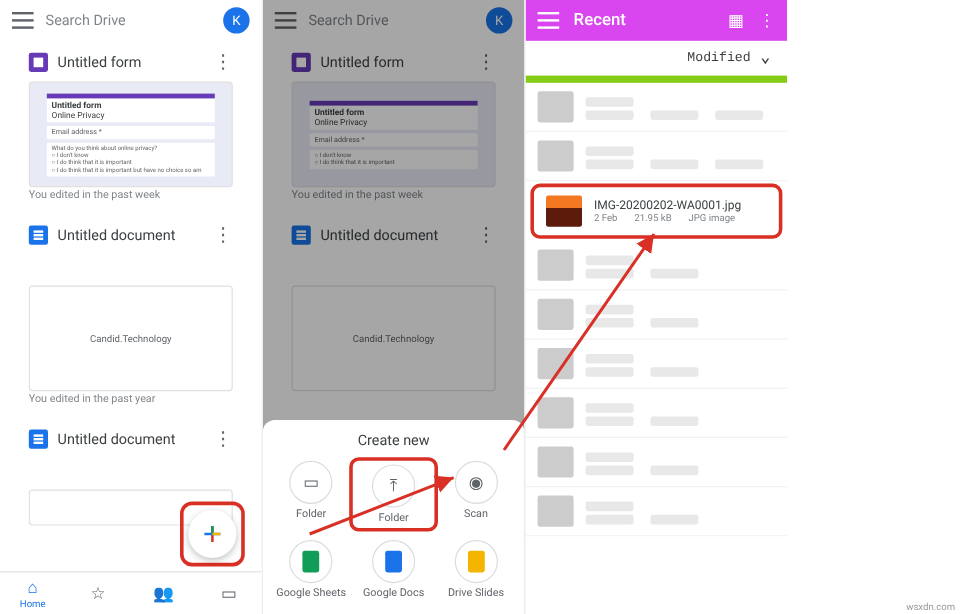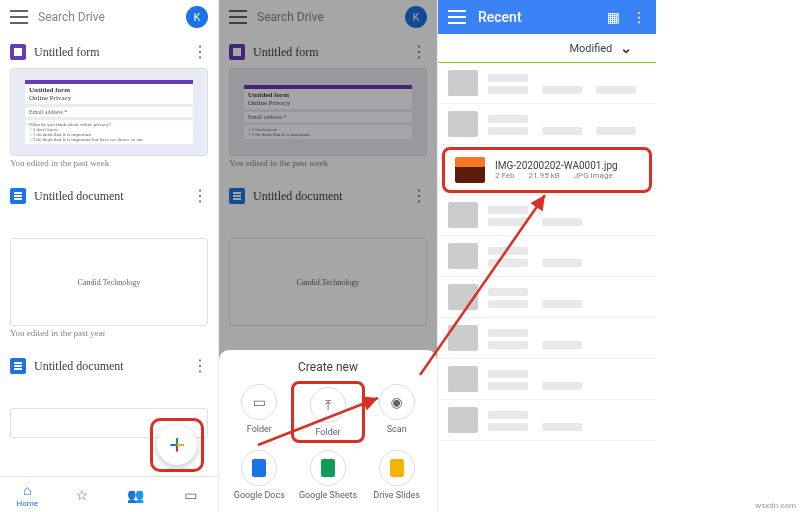--- a/index.html
+++ b/index.html
@@ -9,21 +9,21 @@
   .col:last-child { border-right: none; }
 
   
   .topbar { display: flex; align-items: center; height: 34px; padding: 0 10px; gap: 10px; }
   .hamburger { width: 18px; height: 14px; display: flex; flex-direction: column; justify-content: space-between; }
   .hamburger span { height: 2px; background: #5f6368; }
   .search-txt { color: #80868b; font-size: 12px; flex: 1; }
   .avatar { width: 22px; height: 22px; border-radius: 50%; background: #1a73e8; color: #fff; display: flex; align-items: center; justify-content: center; font-size: 11px; }
 
   
-  .item { padding: 6px 10px 4px; font-family: Liberation Serif, serif; }
+  .item { padding: 6px 24px 4px; }
   .item-head { display: flex; align-items: center; gap: 8px; padding: 4px 0; }
   .icon-form { width: 16px; height: 16px; background: #673ab7; border-radius: 2px; display: inline-flex; align-items: center; justify-content: center; }
   .icon-form::after { content: ""; width: 8px; height: 8px; background: #fff; }
   .icon-doc { width: 16px; height: 16px; background: #1a73e8; border-radius: 2px; display: inline-flex; align-items: center; justify-content: center; color: #fff; font-size: 10px; }
   .icon-doc::after { content: ""; width: 8px; height: 2px; background:#fff; box-shadow: 0 3px 0 #fff, 0 -3px 0 #fff; }
   .item-title { font-size: 12px; color: #3c4043; }
   .more { margin-left: auto; font-size: 16px; color: #5f6368; line-height: 1; }
   .thumb { margin: 4px 0 2px; height: 88px; border: 1px solid #e0e0e0; border-radius: 3px; display: flex; justify-content: center; }
   .thumb-form { background:#e8eaf6; padding:6px 14px; flex-direction:column; align-items:stretch; gap:3px; }
   .form-bar { background:#fff; border-radius:1px; font-size:6px; padding:2px 4px; color:#5f6368; }
@@ -50,25 +50,25 @@
   .sheet-grid { display:grid; grid-template-columns:repeat(3,1fr); row-gap:10px; }
   .sheet-cell { display:flex; flex-direction:column; align-items:center; gap:4px; font-size:9px; color:#5f6368; }
   .circ { width:36px; height:36px; border-radius:50%; border:1px solid #dadce0; display:flex; align-items:center; justify-content:center; color:#5f6368; font-size:14px; }
   .circ.docs::after, .circ.sheets::after, .circ.slides::after { content:""; width:14px; height:18px; border-radius:2px; }
   .circ.docs::after { background:#1a73e8; }
   .circ.sheets::after { background:#0f9d58; }
   .circ.slides::after { background:#f4b400; }
   .upload-hi { border:3px solid #d93025; border-radius:8px; padding:3px; margin:-3px; }
 
   
-  .bluebar { background:#3b82f6; color:#fff; height:34px; display:flex; align-items:center; padding:0 10px; gap:12px; }
+  .bluebar { background:#d946ef; color:#fff; height:34px; display:flex; align-items:center; padding:0 10px; gap:12px; }
   .bluebar .ham span { background:#fff; }
   .bluebar .title { font-size:14px; font-weight:500; flex:1; }
   .grid-icon, .vdots { font-size:14px; }
-  .modrow { display:flex; justify-content:flex-end; align-items:center; gap:8px; padding:6px 24px; border-bottom:1px solid #84cc16; font-size:11px; }
+  .modrow { display:flex; justify-content:flex-end; align-items:center; gap:8px; padding:6px 14px; border-bottom:6px solid #84cc16; font-size:11px;font-family:Liberation Mono, monospace; }
   .chev { font-size:14px; font-weight:bold; }
 
   .filelist { overflow:hidden; }
   .file { display:flex; align-items:center; gap:10px; padding:7px 10px; border-bottom:1px solid #f1f1f1; }
   .file-thumb { width:30px; height:26px; background:#ccc; border-radius:2px; }
   .file-info { flex:1; }
   .file-name { font-size:10px; color:#3c4043; }
   .file-meta { font-size:8px; color:#80868b; display:flex; gap:14px; }
   .file-hi { border:3px solid #d93025; border-radius:8px; margin:2px 4px; }
   .file-hi .file-thumb { background:linear-gradient(#f47821 40%, #5d1c0b 40%); }
@@ -200,26 +200,26 @@
           </div>
         <div class="sheet-cell upload-hi">
             <div class="circ">⤒</div>
             <span>Folder</span>
           </div>
         <div class="sheet-cell">
             <div class="circ">◉</div>
             <span>Scan</span>
           </div>
         <div class="sheet-cell">
+            <div class="circ sheets"></div>
+            <span>Google Sheets</span>
+          </div>
+        <div class="sheet-cell">
             <div class="circ docs"></div>
             <span>Google Docs</span>
-          </div>
-        <div class="sheet-cell">
-            <div class="circ sheets"></div>
-            <span>Google Sheets</span>
           </div>
         <div class="sheet-cell">
             <div class="circ slides"></div>
             <span>Drive Slides</span>
           </div>
       </div>
     </div>
   </div>
 
   <div class="col">

